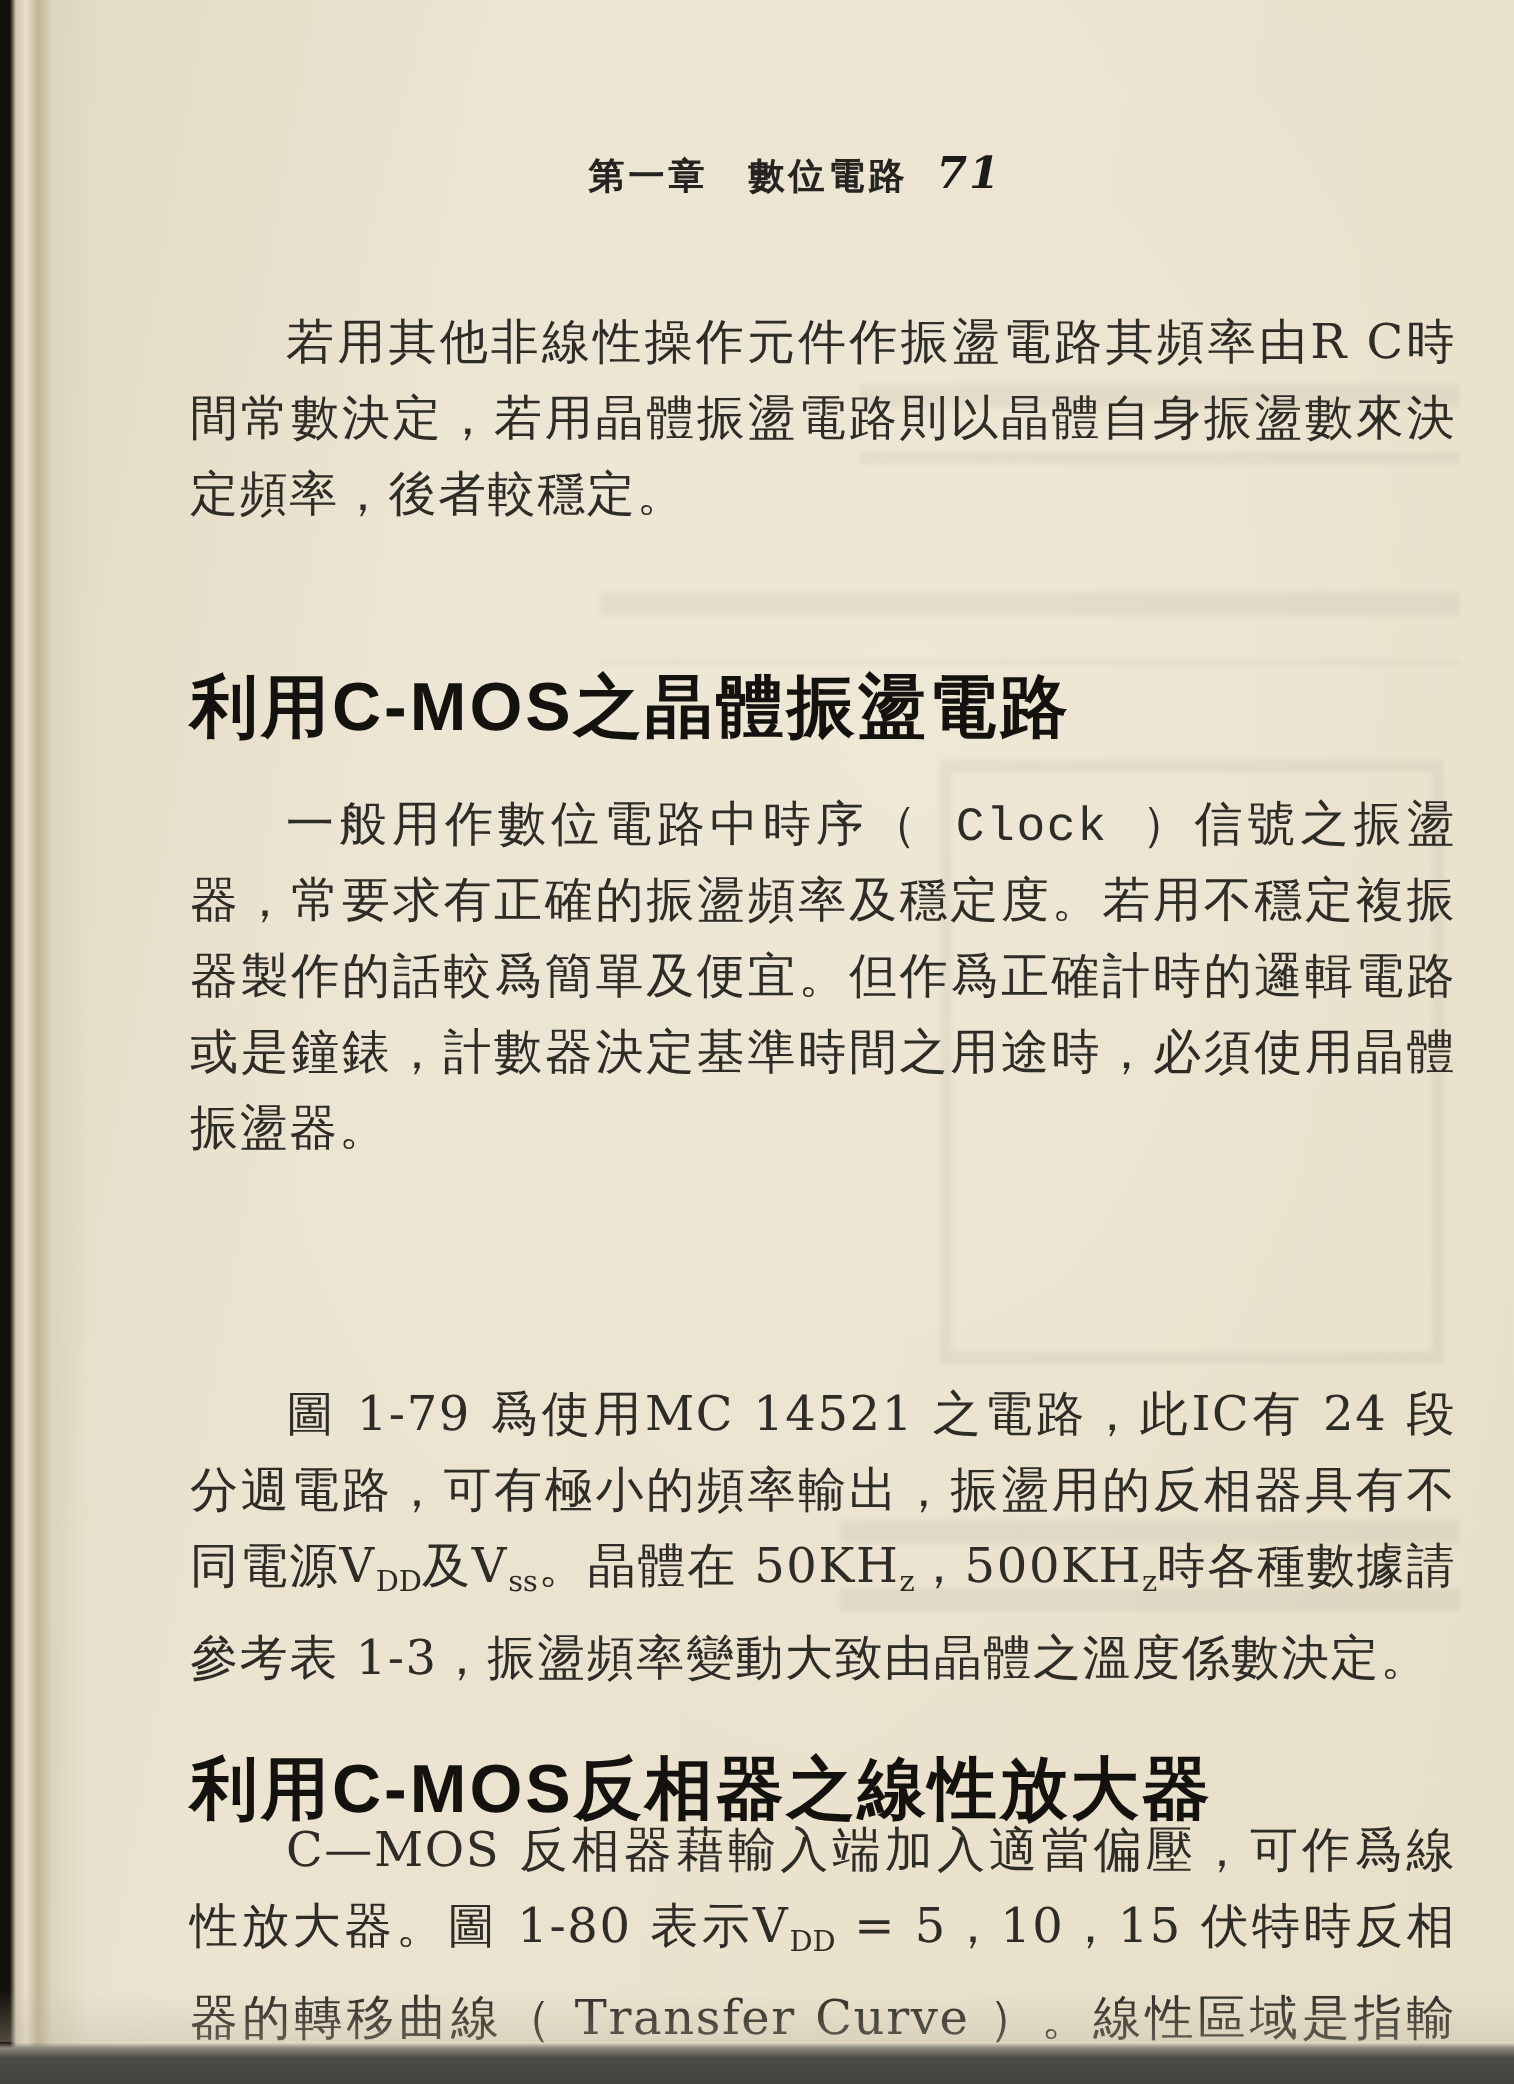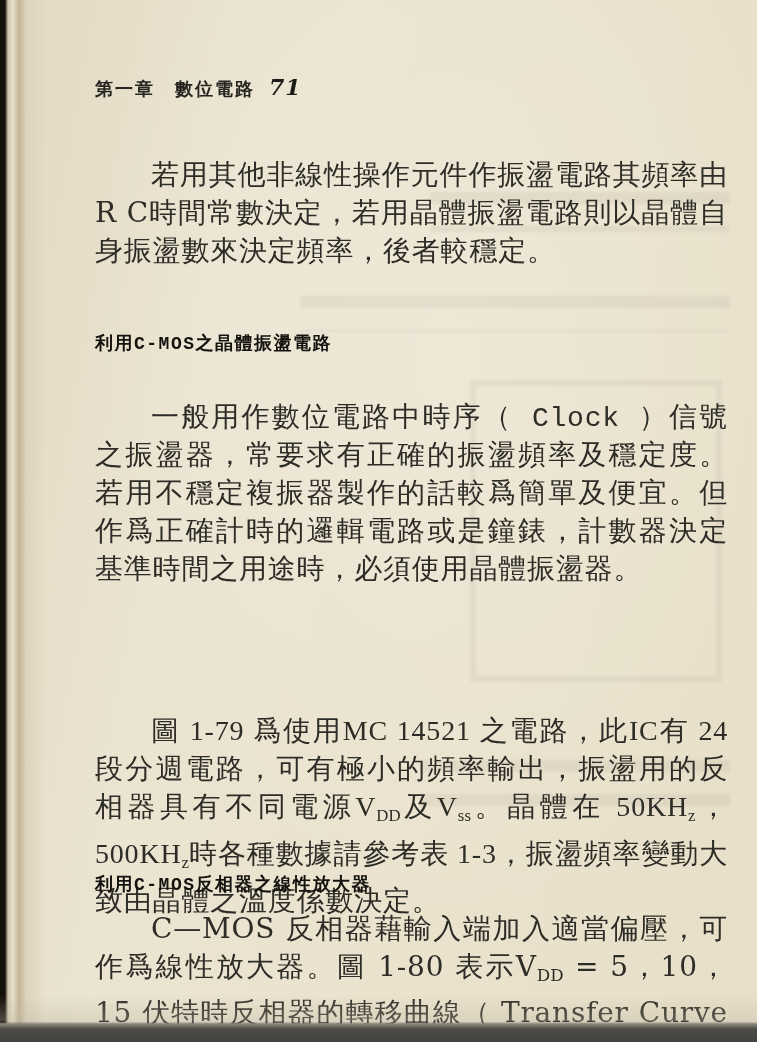--- a/index.html
+++ b/index.html
@@ -60,69 +60,69 @@
   .ghost.box {
     background: none;
     border: 6px solid #4a4336;
   }
 
   .header-row {
     position: absolute;
     top: 74px;
     left: 95px;
     right: 57px;
-    text-align: left;
+    text-align: center;
     font-size: 18px;
     font-weight: bold;
     letter-spacing: 2px;
     color: #262420;
   }
   .header-row .pagenum {
     font-size: 22px;
     font-weight: bold;
     font-style: italic;
     letter-spacing: 1px;
     margin-left: 14px;
     color: #1e1c18;
   }
 
   .para {
     position: absolute;
     left: 95px;
     width: 633px;
-    font-size: 28px;
+    font-size: 24px;
     line-height: 38px;
     letter-spacing: 0.8px;
     text-align: justify;
     text-indent: 2em;
     color: #2e2c27;
   }
   .para sub {
     font-size: 0.6em;
     vertical-align: -0.3em;
     letter-spacing: 0;
   }
 
   .heading {
     position: absolute;
     left: 95px;
     width: 640px;
-    font-family: Liberation Mono, monospace;
-    font-size: 18px;
+    font-family: Liberation Sans, sans-serif;
+    font-size: 34px;
     font-weight: 800;
     letter-spacing: 1.5px;
     color: #14120e;
   }
 
   #p1 { top: 128px; }
   #p2 { top: 217px; }
   #h1 { top: 331px; }
   #p3 { top: 372px; font-family: Liberation Mono, monospace; }
   #p4 { top: 514px; }
-  #p5 { top: 684px; font-family: Liberation Serif, serif; }
+  #p5 { top: 664px; }
   #h2 { top: 872px; }
   #p6 { top: 882px; }
 </style>
 </head>
 <body>
 
 <div class="scan">
 
   <div class="ghost" style="left:430px; top:192px; width:300px; height:40px;"></div>
   <div class="ghost" style="left:300px; top:296px; width:430px; height:36px;"></div>

